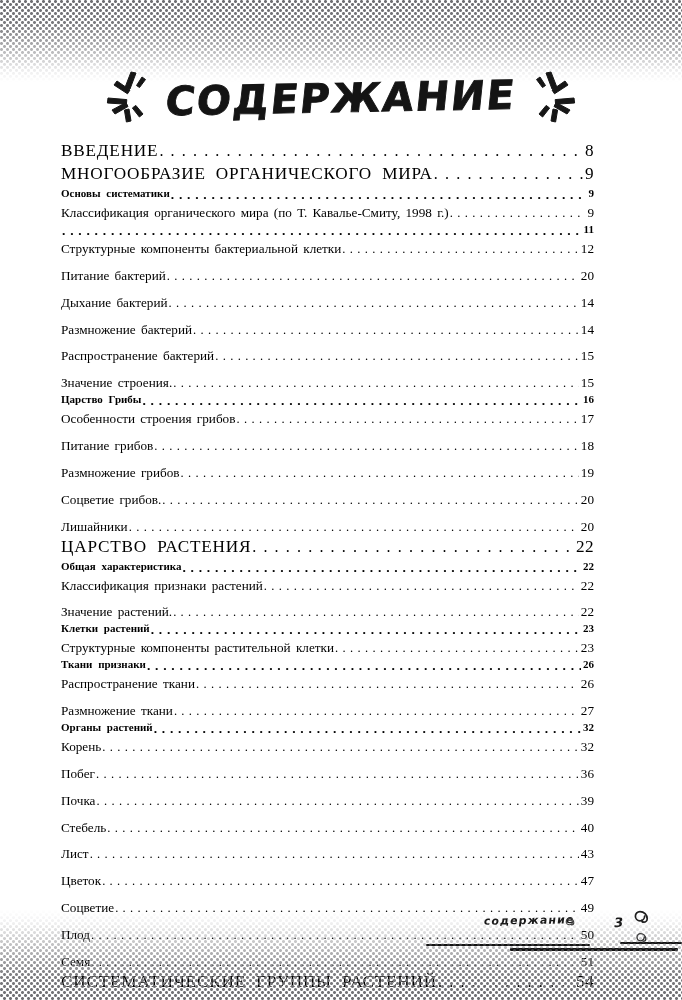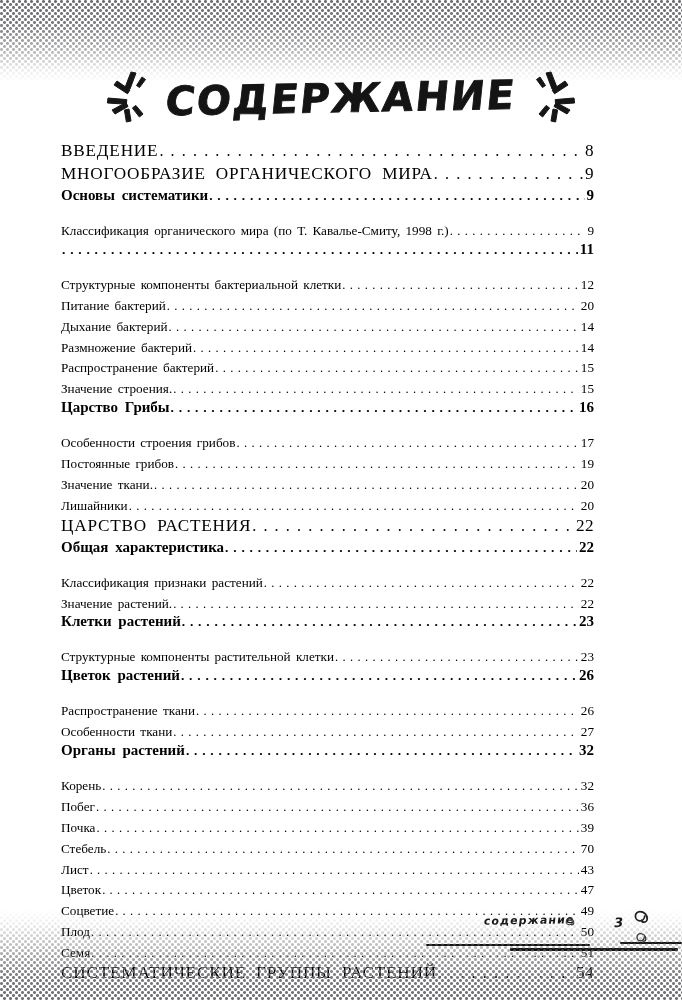--- a/index.html
+++ b/index.html
@@ -109,39 +109,39 @@
     letter-spacing: 0.4px;
     margin-bottom: 3px;
   }
   .lvl1 .toc-label { letter-spacing: 0.8px; word-spacing: 5px; }
   .lvl1 .toc-page { font-size: 17.2px; }
   .lvl1 .toc-leader::after { letter-spacing: 1.6px; font-size: 16px; }
   #toc > .lvl1:first-child { margin-top: 0; }
 
   
   .lvl2 {
-    font-size: 15px;
+    font-size: 11px;
     font-weight: 700;
     margin-top: 0;
     margin-bottom: 1px;
   }
   .lvl2 .toc-label { word-spacing: 3px; }
   .lvl2 .toc-leader::after { letter-spacing: 0.7px; font-size: 13.5px; }
 
   
   .lvl3 {
     font-size: 13.2px;
     font-weight: 400;
-    margin-top: 18px;
+    margin-top: 1px;
     line-height: 1.42;
   }
   .lvl3 .toc-label { word-spacing: 2px; }
   .lvl3 .toc-leader::after { letter-spacing: 0.6px; font-size: 12.6px; }
 
-  .tight { margin-top: 2px; }
+  .tight { margin-top: 8px; }
 
   
   #footer {
     position: absolute;
     left: 0;
     bottom: 52px;
     width: 100%;
     height: 48px;
   }
   #footer-title {
@@ -280,26 +280,31 @@
         <span class="toc-label">Царство Грибы</span>
         <span class="toc-leader"></span>
         <span class="toc-page">16</span>
       </div>
       <div class="toc-row lvl3">
         <span class="toc-label">Особенности строения грибов</span>
         <span class="toc-leader"></span>
         <span class="toc-page">17</span>
       </div>
       <div class="toc-row lvl3 tight">
-        <span class="toc-label">Постоянные грибов</span>
+        <span class="toc-label">Питание грибов</span>
+        <span class="toc-leader"></span>
+        <span class="toc-page">18</span>
+      </div>
+      <div class="toc-row lvl3 tight">
+        <span class="toc-label">Размножение грибов</span>
         <span class="toc-leader"></span>
         <span class="toc-page">19</span>
       </div>
       <div class="toc-row lvl3 tight">
-        <span class="toc-label">Значение ткани.</span>
+        <span class="toc-label">Соцветие грибов.</span>
         <span class="toc-leader"></span>
         <span class="toc-page">20</span>
       </div>
       <div class="toc-row lvl3 tight">
         <span class="toc-label">Лишайники</span>
         <span class="toc-leader"></span>
         <span class="toc-page">20</span>
       </div>
       <div class="toc-row lvl1">
         <span class="toc-label">ЦАРСТВО РАСТЕНИЯ</span>
@@ -325,31 +330,31 @@
         <span class="toc-label">Клетки растений</span>
         <span class="toc-leader"></span>
         <span class="toc-page">23</span>
       </div>
       <div class="toc-row lvl3">
         <span class="toc-label">Структурные компоненты растительной клетки</span>
         <span class="toc-leader"></span>
         <span class="toc-page">23</span>
       </div>
       <div class="toc-row lvl2">
-        <span class="toc-label">Цветок растений</span>
+        <span class="toc-label">Ткани признаки</span>
         <span class="toc-leader"></span>
         <span class="toc-page">26</span>
       </div>
       <div class="toc-row lvl3">
         <span class="toc-label">Распространение ткани</span>
         <span class="toc-leader"></span>
         <span class="toc-page">26</span>
       </div>
       <div class="toc-row lvl3 tight">
-        <span class="toc-label">Особенности ткани</span>
+        <span class="toc-label">Размножение ткани</span>
         <span class="toc-leader"></span>
         <span class="toc-page">27</span>
       </div>
       <div class="toc-row lvl2">
         <span class="toc-label">Органы растений</span>
         <span class="toc-leader"></span>
         <span class="toc-page">32</span>
       </div>
       <div class="toc-row lvl3">
         <span class="toc-label">Корень</span>
@@ -362,21 +367,21 @@
         <span class="toc-page">36</span>
       </div>
       <div class="toc-row lvl3 tight">
         <span class="toc-label">Почка</span>
         <span class="toc-leader"></span>
         <span class="toc-page">39</span>
       </div>
       <div class="toc-row lvl3 tight">
         <span class="toc-label">Стебель</span>
         <span class="toc-leader"></span>
-        <span class="toc-page">70</span>
+        <span class="toc-page">40</span>
       </div>
       <div class="toc-row lvl3 tight">
         <span class="toc-label">Лист</span>
         <span class="toc-leader"></span>
         <span class="toc-page">43</span>
       </div>
       <div class="toc-row lvl3 tight">
         <span class="toc-label">Цветок</span>
         <span class="toc-leader"></span>
         <span class="toc-page">47</span>

